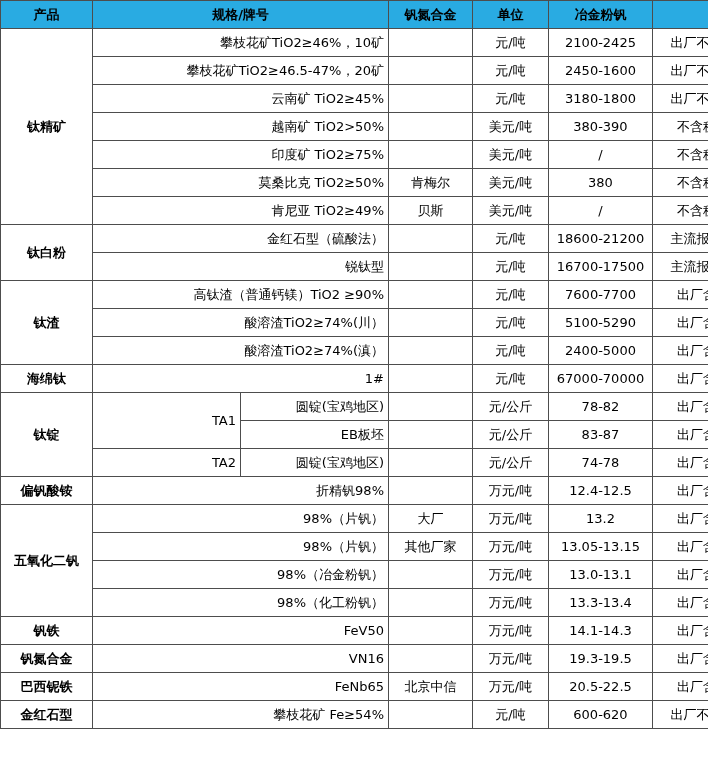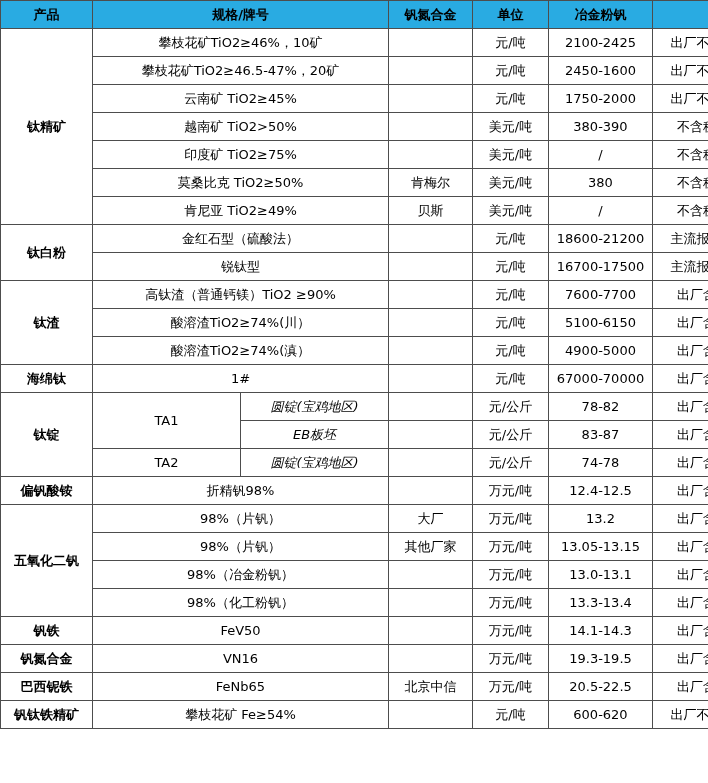--- a/index.html
+++ b/index.html
@@ -50,27 +50,26 @@
   col.c-price   { width: 104px; }
   col.c-remark  { width: 140px; }
 
   td.product {
     text-align: center;
     font-weight: bold;
     font-size: 13px;
     margin-left: 10px;
   }
   td.spec {
-    text-align: center;
+    text-align: right;
     padding-left: 6px;
   }
   td.spec-center {
-    text-align: center;
+    text-align: right;
     padding-left: 6px;
-    font-style: italic;
   }
   td.maker, td.unit, td.price, td.remark {
     text-align: center;
   }
   td.remark { font-size: 12.5px; }
 </style>
 </head>
 <body>
 
 <div id="sheet">
@@ -107,21 +106,21 @@
           <td class="spec" colspan="2">攀枝花矿TiO2≥46.5-47%，20矿</td>
           <td class="maker"></td>
           <td class="unit">元/吨</td>
           <td class="price">2450-1600</td>
           <td class="remark">出厂不含税承兑价</td>
         </tr>
         <tr>
           <td class="spec" colspan="2">云南矿 TiO2≥45%</td>
           <td class="maker"></td>
           <td class="unit">元/吨</td>
-          <td class="price">1750-2000</td>
+          <td class="price">3180-1800</td>
           <td class="remark">出厂不含税承兑价</td>
         </tr>
         <tr>
           <td class="spec" colspan="2">越南矿 TiO2&gt;50%</td>
           <td class="maker"></td>
           <td class="unit">美元/吨</td>
           <td class="price">380-390</td>
           <td class="remark">不含税港口交货</td>
         </tr>
         <tr>
@@ -165,28 +164,28 @@
           <td class="spec" colspan="2">高钛渣（普通钙镁）TiO2 ≥90%</td>
           <td class="maker"></td>
           <td class="unit">元/吨</td>
           <td class="price">7600-7700</td>
           <td class="remark">出厂含税承兑价</td>
         </tr>
         <tr>
           <td class="spec" colspan="2">酸溶渣TiO2≥74%(川）</td>
           <td class="maker"></td>
           <td class="unit">元/吨</td>
-          <td class="price">5100-6150</td>
+          <td class="price">5100-5290</td>
           <td class="remark">出厂含税承兑价</td>
         </tr>
         <tr>
           <td class="spec" colspan="2">酸溶渣TiO2≥74%(滇）</td>
           <td class="maker"></td>
           <td class="unit">元/吨</td>
-          <td class="price">4900-5000</td>
+          <td class="price">2400-5000</td>
           <td class="remark">出厂含税承兑价</td>
         </tr>
         <tr>
           <td class="product">海绵钛</td>
           <td class="spec" colspan="2">1#</td>
           <td class="maker"></td>
           <td class="unit">元/吨</td>
           <td class="price">67000-70000</td>
           <td class="remark">出厂含税现金价</td>
         </tr>
@@ -269,21 +268,21 @@
         </tr>
         <tr>
           <td class="product">巴西铌铁</td>
           <td class="spec" colspan="2">FeNb65</td>
           <td class="maker">北京中信</td>
           <td class="unit">万元/吨</td>
           <td class="price">20.5-22.5</td>
           <td class="remark">出厂含税现金价</td>
         </tr>
         <tr>
-          <td class="product">钒钛铁精矿</td>
+          <td class="product">金红石型</td>
           <td class="spec" colspan="2">攀枝花矿 Fe≥54%</td>
           <td class="maker"></td>
           <td class="unit">元/吨</td>
           <td class="price">600-620</td>
           <td class="remark">出厂不含税现金价</td>
         </tr>
       </tbody>
   </table>
 </div>
 

